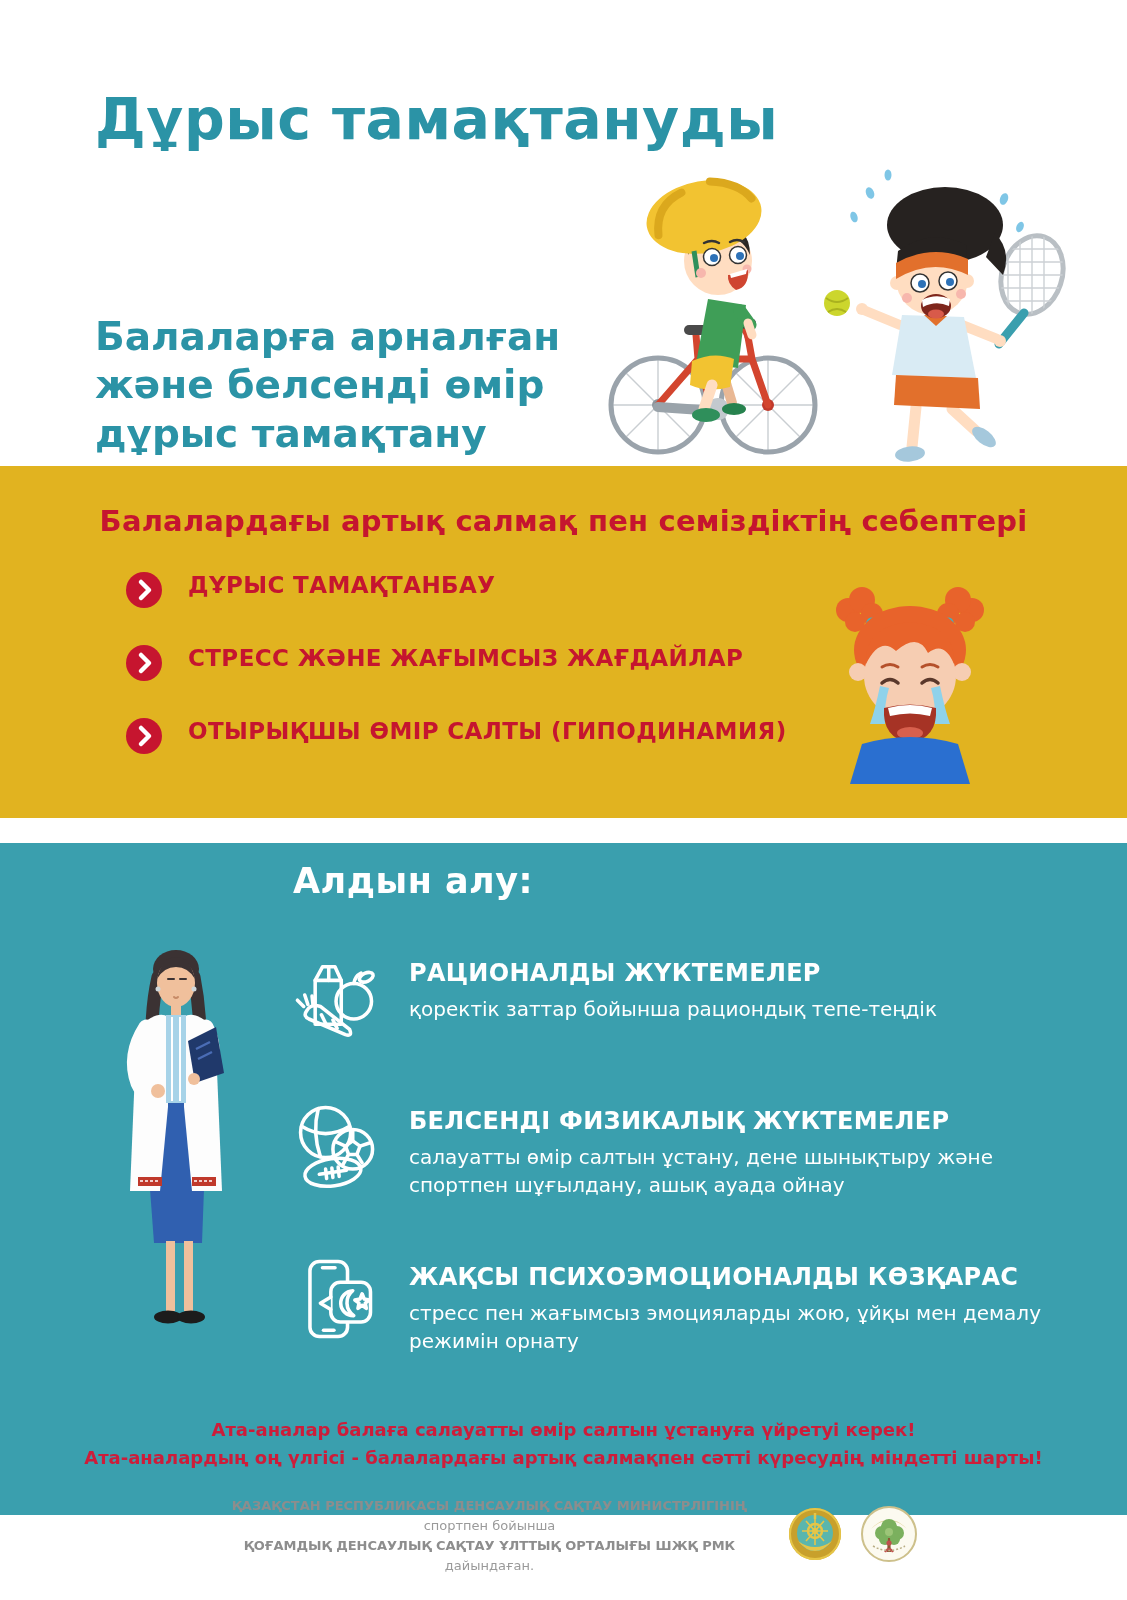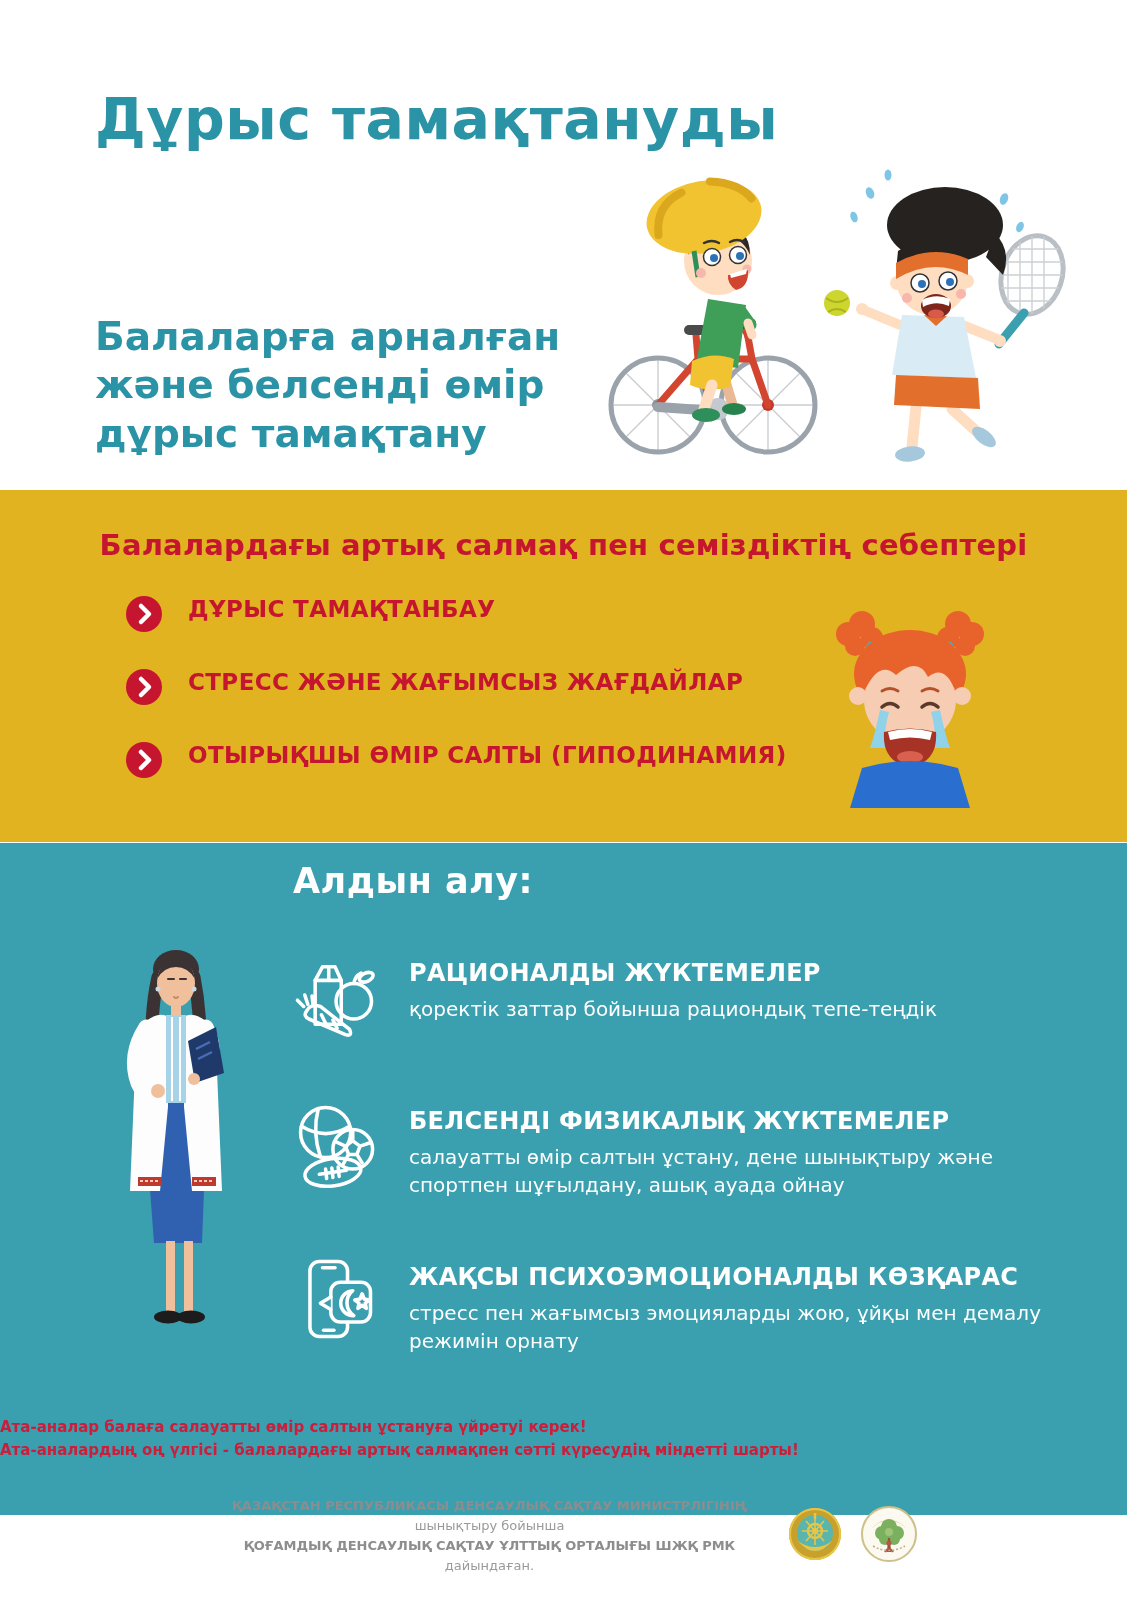--- a/index.html
+++ b/index.html
@@ -16,21 +16,21 @@
   }
   .subtitle{
     position:absolute;left:95px;top:293px;
     font-size:39px;font-weight:700;color:#2b93a6;
     line-height:1.24;
     margin-top:20px;
   }
   .kids-illu{position:absolute;left:600px;top:163px;width:480px;height:317px;}
   
   .causes{
-    position:absolute;left:0;top:490px;width:1127px;height:352px;
+    position:absolute;left:0;top:466px;width:1127px;height:352px;
     background:#e1b320;
   }
   .causes-heading{
     padding-top:38px;text-align:center;
     font-size:29px;font-weight:700;color:#c5152f;letter-spacing:.2px;
   }
   .causes-list{
     position:absolute;left:126px;top:106px;
     display:flex;flex-direction:column;gap:37px;
   }
@@ -51,22 +51,22 @@
   .prevention-items{
     position:absolute;left:287px;top:104px;width:780px;
     display:flex;flex-direction:column;gap:52px;
   }
   .prevention-item{display:flex;gap:26px;min-height:96px;}
   .p-icon{width:96px;height:96px;flex:none;}
   .p-title{font-size:24px;font-weight:700;color:#ffffff;letter-spacing:.3px;margin-top:12px;}
   .p-desc{font-size:20px;font-weight:500;color:#ffffff;line-height:1.38;margin-top:9px;max-width:640px;}
   
   .advice{
-    position:absolute;left:0;top:1416px;width:1127px;
-    font-size:15px;font-weight:700;color:#cd1d3a;line-height:1.55;
+    position:absolute;left:0;top:1416px;width:1127px;text-align:center;
+    font-size:18px;font-weight:700;color:#cd1d3a;line-height:1.55;
   }
   .footer{
     position:absolute;left:0;top:1496px;width:1127px;
     display:flex;justify-content:center;align-items:center;gap:18px;
   }
   .footer-text{
     font-size:13px;color:#9a9a9a;line-height:1.55;text-align:center;max-width:560px;
   }
   .footer-text b{color:#8d8d8d;font-weight:700;}
   .logo{flex:none;}
@@ -394,21 +394,21 @@
   </div>
 </div>
 
 <div class="advice">
   <div>Ата-аналар балаға салауатты өмір салтын ұстануға үйретуі керек!</div>
   <div>Ата-аналардың оң үлгісі - балалардағы артық салмақпен сәтті күресудің міндетті шарты!</div>
 </div>
 
 <div class="footer">
   <div class="footer-text">
-    <div><b>ҚАЗАҚСТАН РЕСПУБЛИКАСЫ ДЕНСАУЛЫҚ САҚТАУ МИНИСТРЛІГІНІҢ</b><span> шынықтыру бойынша</span></div>
+    <div><b>ҚАЗАҚСТАН РЕСПУБЛИКАСЫ ДЕНСАУЛЫҚ САҚТАУ МИНИСТРЛІГІНІҢ</b><span> спортпен бойынша</span></div>
     <div><b>ҚОҒАМДЫҚ ДЕНСАУЛЫҚ САҚТАУ ҰЛТТЫҚ ОРТАЛЫҒЫ ШЖҚ РМК</b><span> дайындаған.</span></div>
   </div>
   <span class="logo">
     <svg width="54" height="54" viewBox="0 0 54 54">
       <circle cx="27" cy="27" r="26" fill="#c8a02c"></circle>
       <circle cx="27" cy="27" r="25" fill="none" stroke="#e6c547" stroke-width="2"></circle>
       <circle cx="27" cy="26" r="18" fill="#5ab6ad"></circle>
       <path d="M10,34 Q18,44 27,44 Q36,44 44,34 Q36,40 27,40 Q18,40 10,34 Z" fill="#e6c547"></path>
       <circle cx="27" cy="24" r="7" fill="none" stroke="#e6c547" stroke-width="2.5"></circle>
       <path d="M27,10 L27,38 M14,24 L40,24 M18,14 L36,34 M36,14 L18,34" stroke="#e6c547" stroke-width="1.6"></path>

